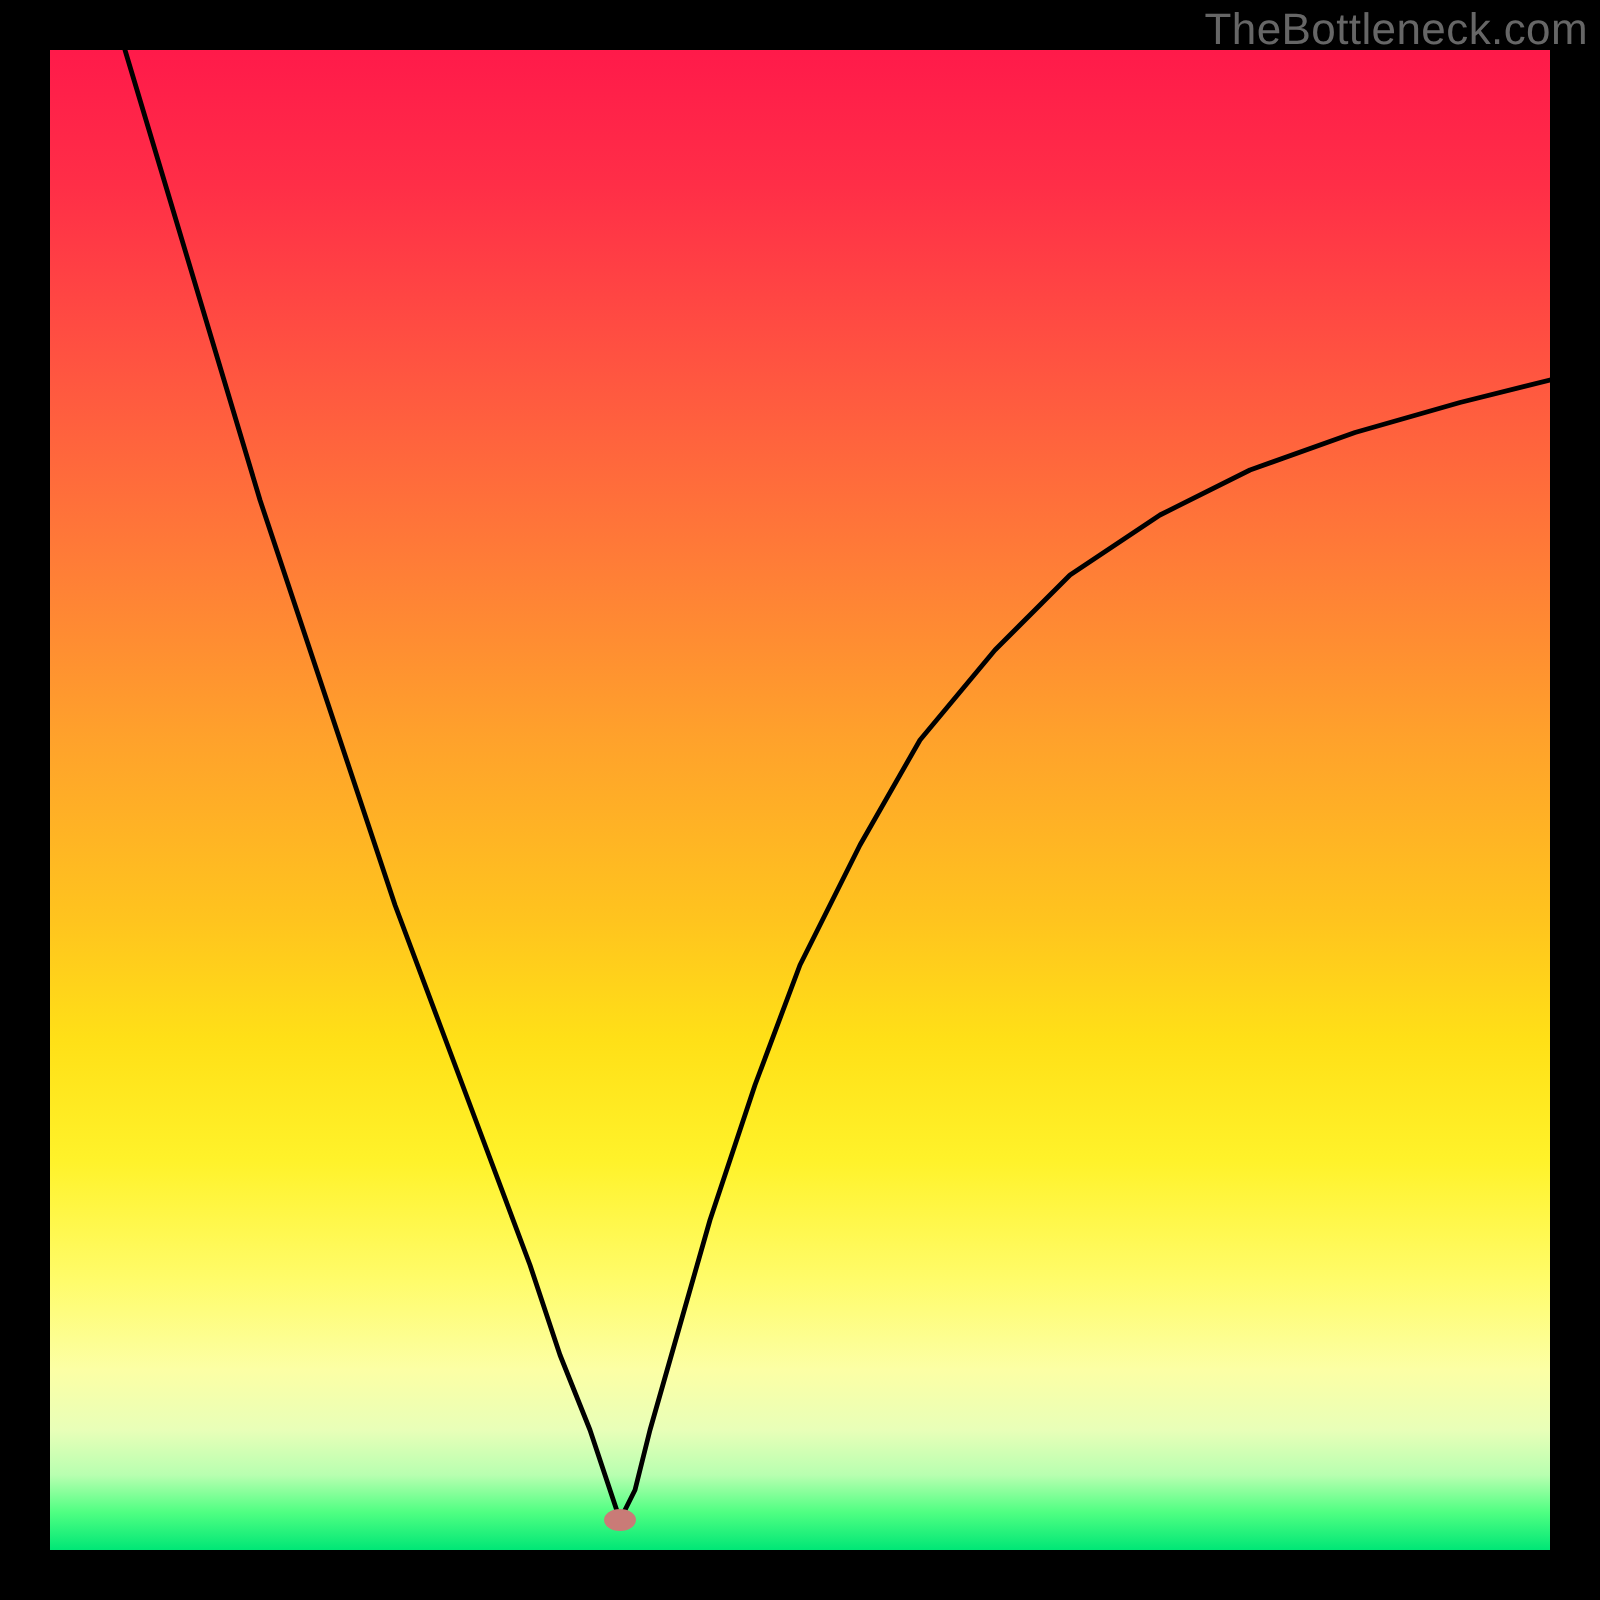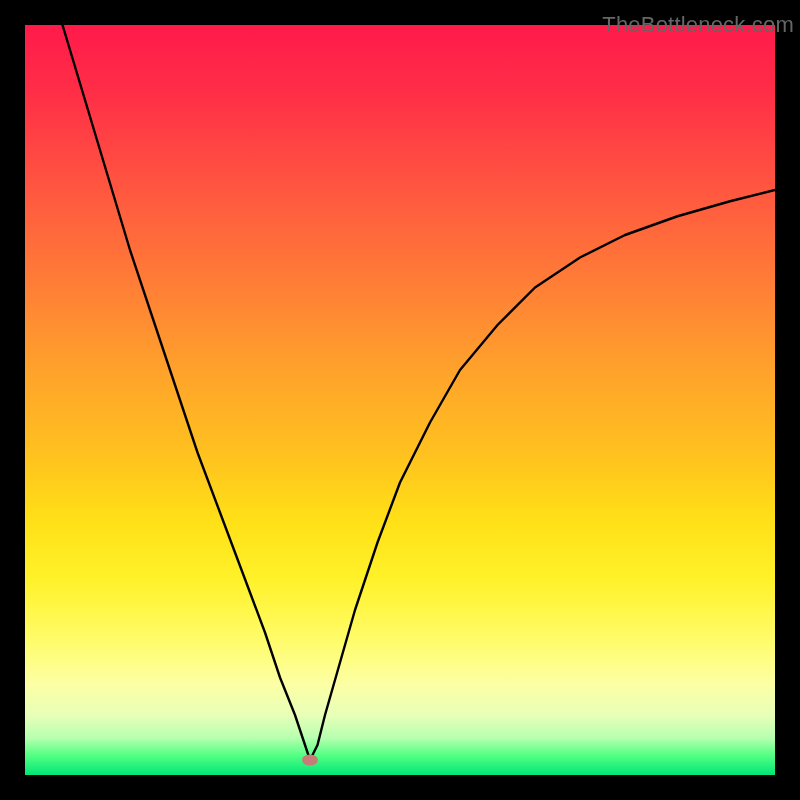--- a/index.html
+++ b/index.html
@@ -12,21 +12,21 @@
     overflow: hidden;
   }
   .frame {
     position: relative;
     width: 800px;
     height: 800px;
     background: #000;
   }
   .watermark {
     position: absolute;
-    top: 12px;
+    top: 2px;
     right: 6px;
     color: #666666;
     font-size: 22px;
     font-weight: 400;
     z-index: 10;
     letter-spacing: 0.2px;
   }
   .plot {
     position: absolute;
     top: 25px;

